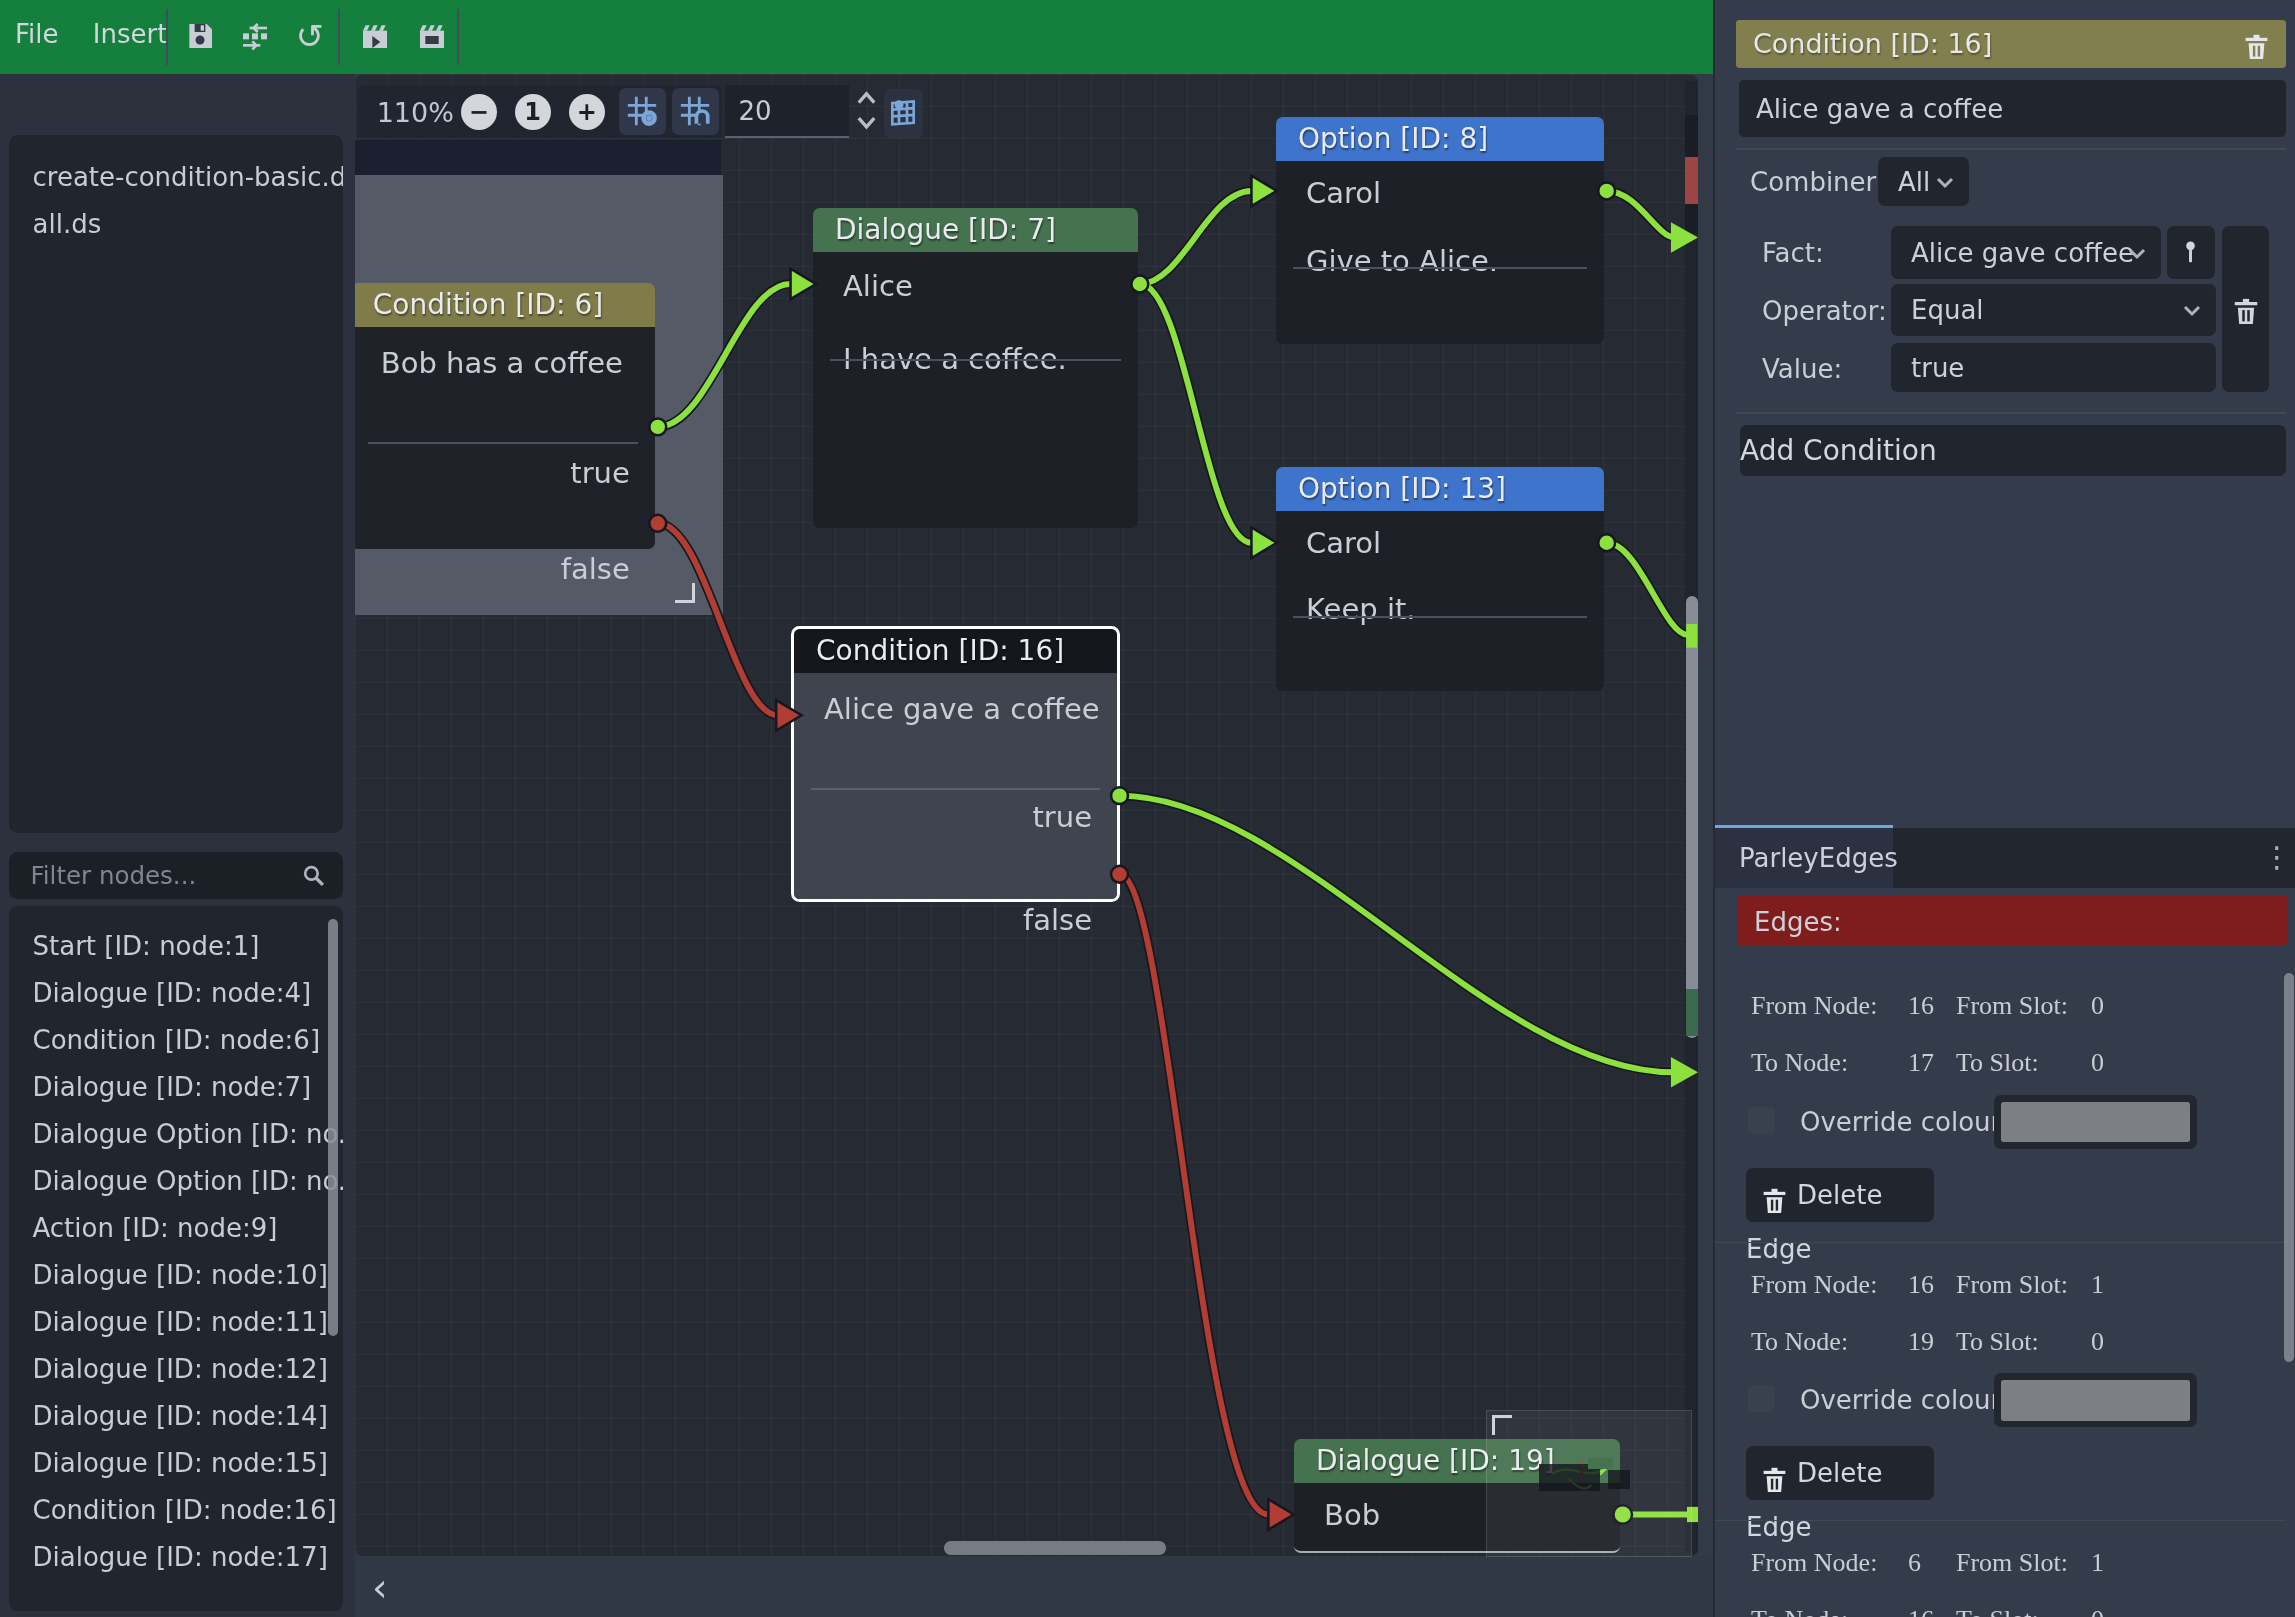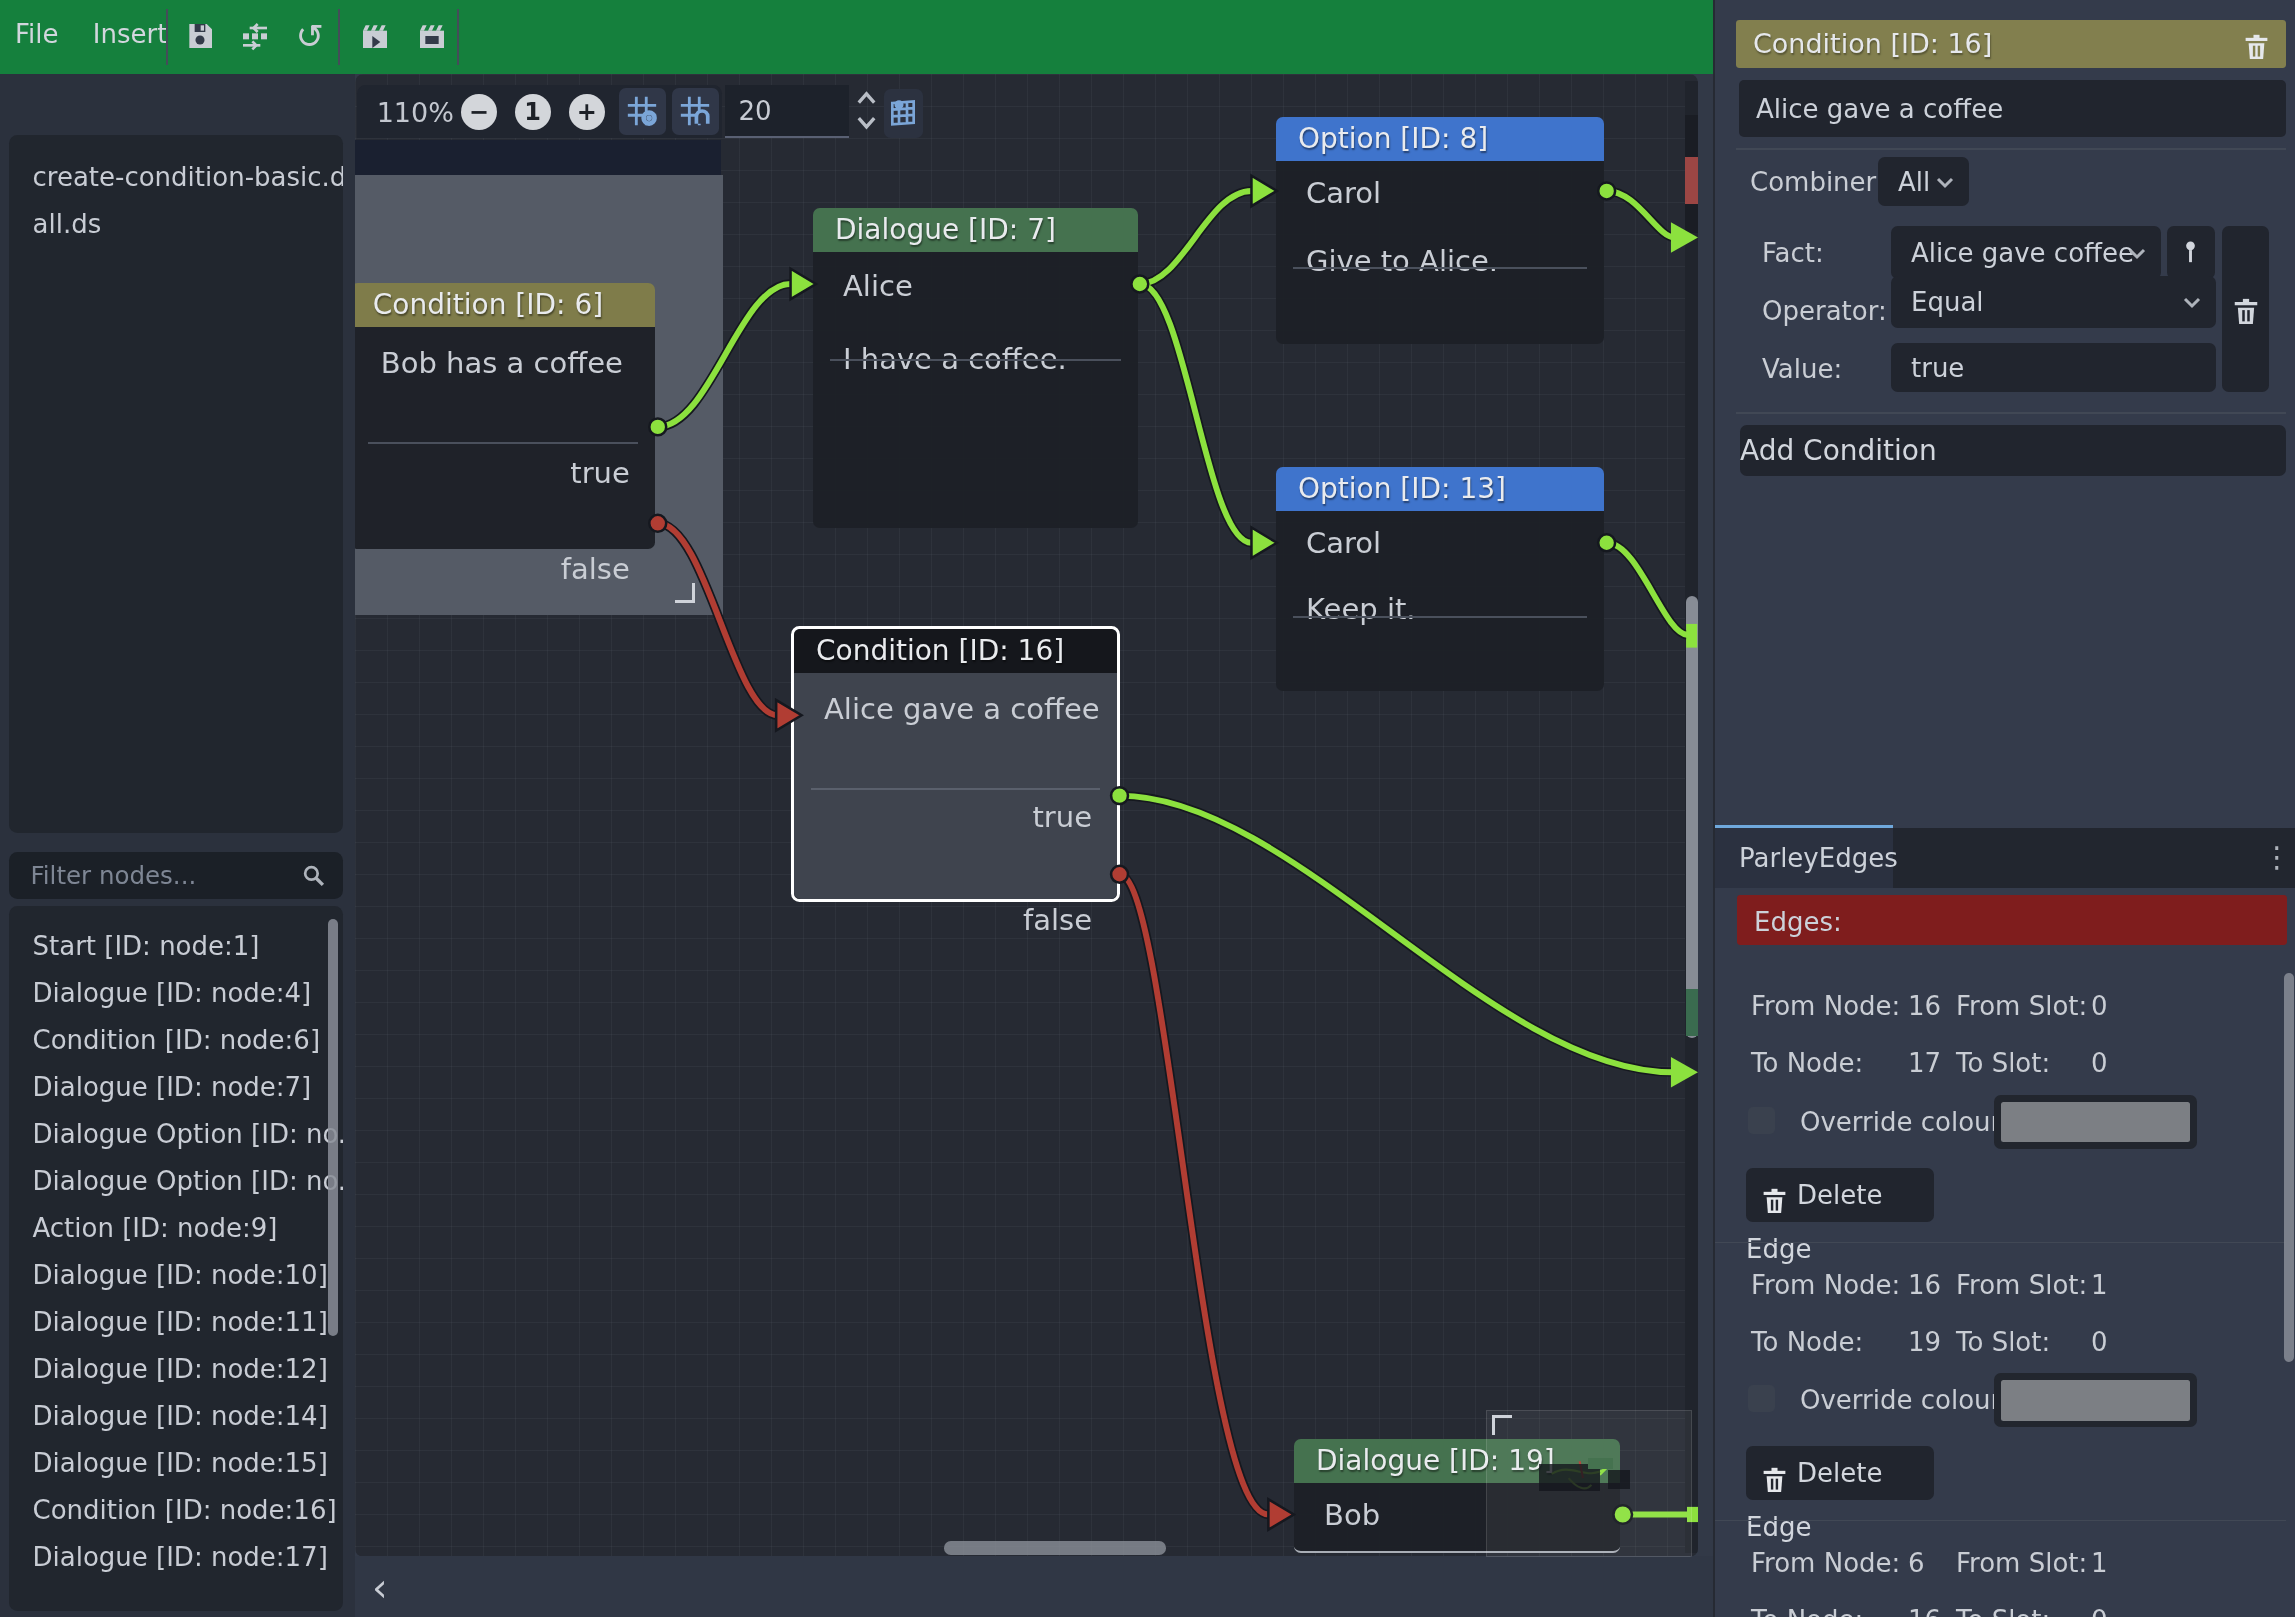--- a/index.html
+++ b/index.html
@@ -89,21 +89,21 @@
 
   
   #tabline { left:0; top:825px; width:178px; height:3.4px; background:#6fa8dc; }
   #tabbar { left:0; top:828px; width:583px; height:60px; background:#22262f; }
   #tab-active { position:absolute; left:0; top:0; width:178px; height:60px; background:#2b3140; color:#ccd1d9; font-size:26px; line-height:60px; padding-left:24px; }
   #dots { position:absolute; right:6.8px; top:12px; font-size:29px; color:#aeb3bb; }
   #edges-head { left:22px; top:895px; width:550px; height:50px; background:#7f1d1d; border-radius:3.4px; color:#ccd1d9; font-size:26px; line-height:54px; padding-left:17px; }
   #edges-list { left:0px; top:964px; width:571px; height:653px; overflow:hidden; }
   .edge-item { position:relative; padding:13.5px 0 20px 0; }
   .edge-item + .edge-item { border-top:1.7px solid #414855; }
-  .erow { position:relative; height:57px; font-size:26px; color:#c9cdd4; }
+  .erow { position:relative; height:57px; font-size:26px; color:#c9cdd4;font-family:Liberation Serif, serif; }
   .erow .l1 { position:absolute; left:36px; top:13.5px; }
   .erow .v1 { position:absolute; left:193px; top:13.5px; }
   .erow .l2 { position:absolute; left:241px; top:13.5px; }
   .erow .v2 { position:absolute; left:376px; top:13.5px; }
   .orow { position:relative; height:71px; }
   .checkbox { position:absolute; left:33px; top:15px; width:27px; height:27px; background:#3a414e; border-radius:5px; }
   .olabel { position:absolute; left:85px; top:15px; font-size:26px; color:#c9cdd4; }
   .swatch { position:absolute; left:279px; top:3.4px; width:203px; height:54px; background:#22262e; border-radius:6.8px; }
   .swatch .inner { position:absolute; left:6.8px; top:6.8px; right:6.8px; bottom:6.8px; background:#7c7f84; border-radius:2.5px; }
   .del-btn { position:relative; margin-left:31px; margin-top:5px; width:188px; height:54px; background:#21252e; border-radius:6.8px; color:#d2d6dd; font-size:26px; line-height:54px; }
@@ -401,21 +401,21 @@
     <svg viewBox="0 0 24 24" style="width:30px;height:30px;margin:71px 8.5px" fill="currentColor">
         <rect x="3" y="4" width="18" height="2.6"></rect>
         <rect x="9.5" y="1.5" width="5" height="2.6"></rect>
         <path d="M5.5 8.5h13l-1 13h-11z"></path>
         <rect x="9" y="10.5" width="2" height="9" fill="#21252e"></rect>
         <rect x="13" y="10.5" width="2" height="9" fill="#21252e"></rect>
       </svg>
   </div>
 
   <div class="rp-label" style="left:47px;top:296px">Operator:</div>
-  <div class="rp-select" style="left:176px;top:276px;width:325px;height:52px">
+  <div class="rp-select" style="left:176px;top:284px;width:325px;height:52px">
     <span class="val">Equal</span>
     <span class="chev"><svg viewBox="0 0 24 24" fill="none" stroke="currentColor" stroke-width="3">
           <path d="M5 9l7 7 7-7"></path>
         </svg></span>
   </div>
 
   <div class="rp-label" style="left:47px;top:354px">Value:</div>
   <div class="rp-select" style="left:176px;top:343px;width:325px;height:49px">
     <span class="val">true</span>
   </div>

